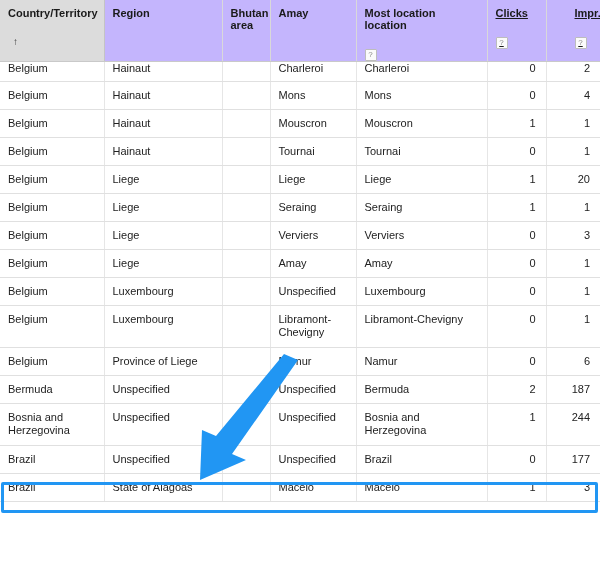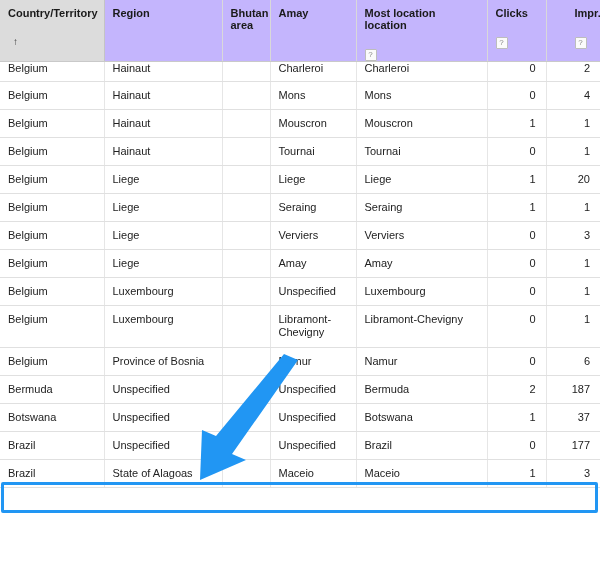--- a/index.html
+++ b/index.html
@@ -54,21 +54,21 @@
     line-height: 12px;
     white-space: normal;
   }
   thead th:last-child { border-right: none; padding-left: 28px; }
 
   thead th.sorted {
     background: #dcdcdc;
     border-right: 1px solid #c4c4c4;
   }
 
-  thead th.num { text-align: left; }
+  thead th.num { text-align: left; text-decoration: underline; }
 
   .th-inner {
     display: flex;
     align-items: flex-start;
     gap: 17px;
     flex-direction: column;
   }
 
   .sort-arrow {
     font-size: 10px;
@@ -292,44 +292,44 @@
           <td>Belgium</td>
           <td>Luxembourg</td>
           <td></td>
           <td>Libramont-Chevigny</td>
           <td>Libramont-Chevigny</td>
           <td class="num">0</td>
           <td class="num">1</td>
         </tr>
         <tr>
           <td>Belgium</td>
-          <td>Province of Bosnia</td>
+          <td>Province of Liege</td>
           <td></td>
           <td>Namur</td>
           <td>Namur</td>
           <td class="num">0</td>
           <td class="num">6</td>
         </tr>
         <tr>
           <td>Bermuda</td>
           <td>Unspecified</td>
           <td></td>
           <td>Unspecified</td>
           <td>Bermuda</td>
           <td class="num">2</td>
           <td class="num">187</td>
         </tr>
-        <tr>
-          <td>Botswana</td>
-          <td>Unspecified</td>
-          <td></td>
-          <td>Unspecified</td>
-          <td>Botswana</td>
-          <td class="num">1</td>
-          <td class="num">37</td>
+        <tr class="tall">
+          <td>Bosnia and Herzegovina</td>
+          <td>Unspecified</td>
+          <td></td>
+          <td>Unspecified</td>
+          <td>Bosnia and Herzegovina</td>
+          <td class="num">1</td>
+          <td class="num">244</td>
         </tr>
         <tr>
           <td>Brazil</td>
           <td>Unspecified</td>
           <td></td>
           <td>Unspecified</td>
           <td>Brazil</td>
           <td class="num">0</td>
           <td class="num">177</td>
         </tr>

